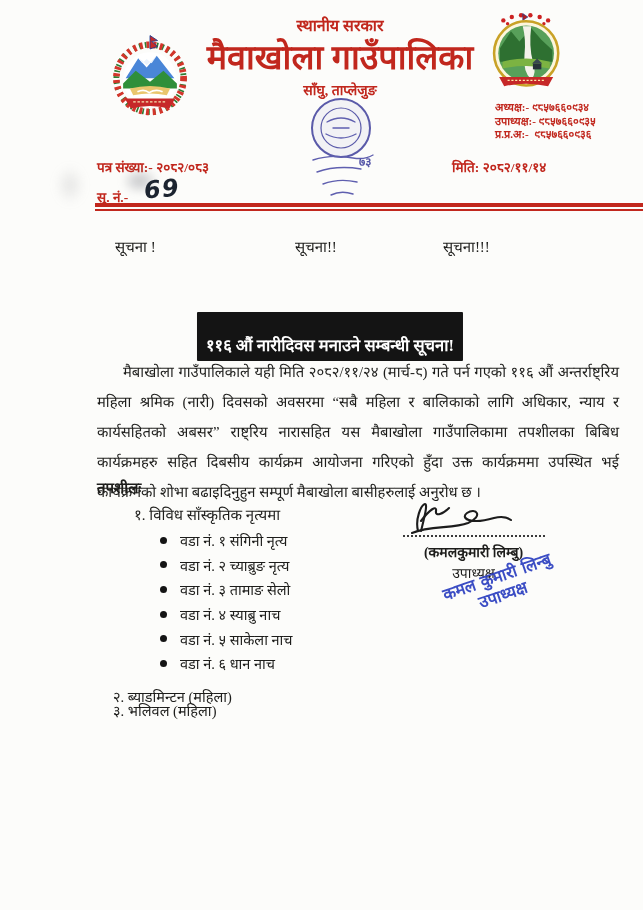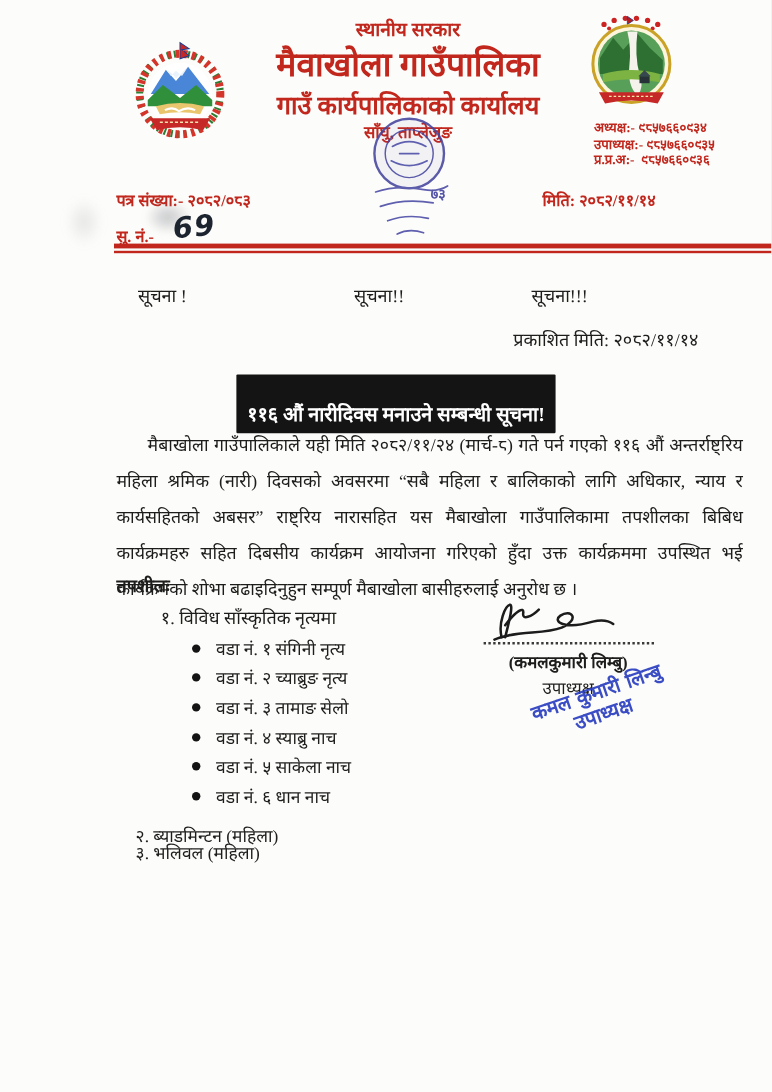--- a/index.html
+++ b/index.html
@@ -7,21 +7,21 @@
     position:relative;width:643px;height:910px;margin:0 auto;
     background:#fcfcfa;overflow:hidden;color:#1d1d1b;
     font-family:"Liberation Serif","DejaVu Serif",serif;
   }
   .abs{position:absolute;}
   .red{color:#c1271d;}
   .b{font-weight:bold;}
   
   .hdr-center{left:165px;top:16px;width:350px;text-align:center;line-height:1.25;}
   .gov-label{font-size:16px;font-weight:bold;color:#c1271d;}
-  .muni-name{font-size:28px;font-weight:bold;color:#c1271d;margin-top:1px;}
+  .muni-name{font-size:34px;font-weight:bold;color:#c1271d;margin-top:1px;}
   .office-name{font-size:21px;font-weight:bold;color:#c1271d;margin-top:3px;}
   .hdr-address{font-size:14px;font-weight:bold;color:#c1271d;margin-top:2px;}
   .contacts{left:495px;top:101px;font-size:11px;font-weight:bold;color:#c1271d;line-height:13.5px;white-space:nowrap;}
   .contacts .row span{display:inline-block;}
   
   .letter-no{left:97px;top:158px;font-size:13.5px;}
   .date-line{left:452px;top:158px;font-size:13.5px;}
   .serial-line{left:97px;top:180px;font-size:13.5px;}
   .serial-hand{
     display:inline-block;font-family:"DejaVu Sans",sans-serif;font-style:italic;
@@ -112,21 +112,20 @@
     <path d="M16,58 Q44,50 72,58 L72,66 Q44,60 16,66 Z" fill="#7cb342"></path>
     <rect x="52" y="60" width="10" height="7" fill="#263238"></rect>
     <polygon points="51,60 57,54 63,60" fill="#37474f"></polygon>
     <path d="M12,76 L76,76 L70,87 Q44,81 18,87 Z" fill="#c62828"></path>
     <path d="M22,80 h44" stroke="#ffe9a8" stroke-width="1.3" stroke-dasharray="2.5 2"></path>
   </svg>
 
   <div class="abs hdr-center">
     <div class="gov-label">स्थानीय सरकार</div>
     <div class="muni-name">मैवाखोला गाउँपालिका</div>
-    <div class="office-name">गाउँ कार्यपालिकाको कार्यालय</div>
     <div class="hdr-address">साँघु, ताप्लेजुङ</div>
   </div>
 
   <div class="abs contacts">
     <div class="row">
       <span>अध्यक्ष:-</span>
       <span>९८५७६६०९३४</span>
     </div>
     <div class="row">
       <span>उपाध्यक्ष:-</span>
@@ -165,21 +164,20 @@
 
   <div class="abs rule">
     <div class="l1"></div>
       <div class="l2"></div>
   </div>
 
   <div class="abs notice n1">सूचना !</div>
   <div class="abs notice n2">सूचना!!</div>
   <div class="abs notice n3">सूचना!!!</div>
 
-  <div class="abs published">प्रकाशित मिति: २०८२/११/१४</div>
 
   <div class="abs banner">११६ औं नारीदिवस मनाउने सम्बन्धी सूचना!</div>
 
   <div class="abs body-par">मैबाखोला गाउँपालिकाले यही मिति २०८२/११/२४ (मार्च-८) गते पर्न गएको ११६ औं अन्तर्राष्ट्रिय महिला श्रमिक (नारी) दिवसको अवसरमा “सबै महिला र बालिकाको लागि अधिकार, न्याय र कार्यसहितको अबसर” राष्ट्रिय नारासहित यस मैबाखोला गाउँपालिकामा तपशीलका बिबिध कार्यक्रमहरु सहित दिबसीय कार्यक्रम आयोजना गरिएको हुँदा उक्त कार्यक्रममा उपस्थित भई कार्यक्रमको शोभा बढाइदिनुहुन सम्पूर्ण मैबाखोला बासीहरुलाई अनुरोध छ ।</div>
 
   <div class="abs tapasil">तपशीलः</div>
   <div class="abs item1">१.  विविध साँस्कृतिक नृत्यमा</div>
 
   <div class="abs bullets">
     <div class="bullet-row">

